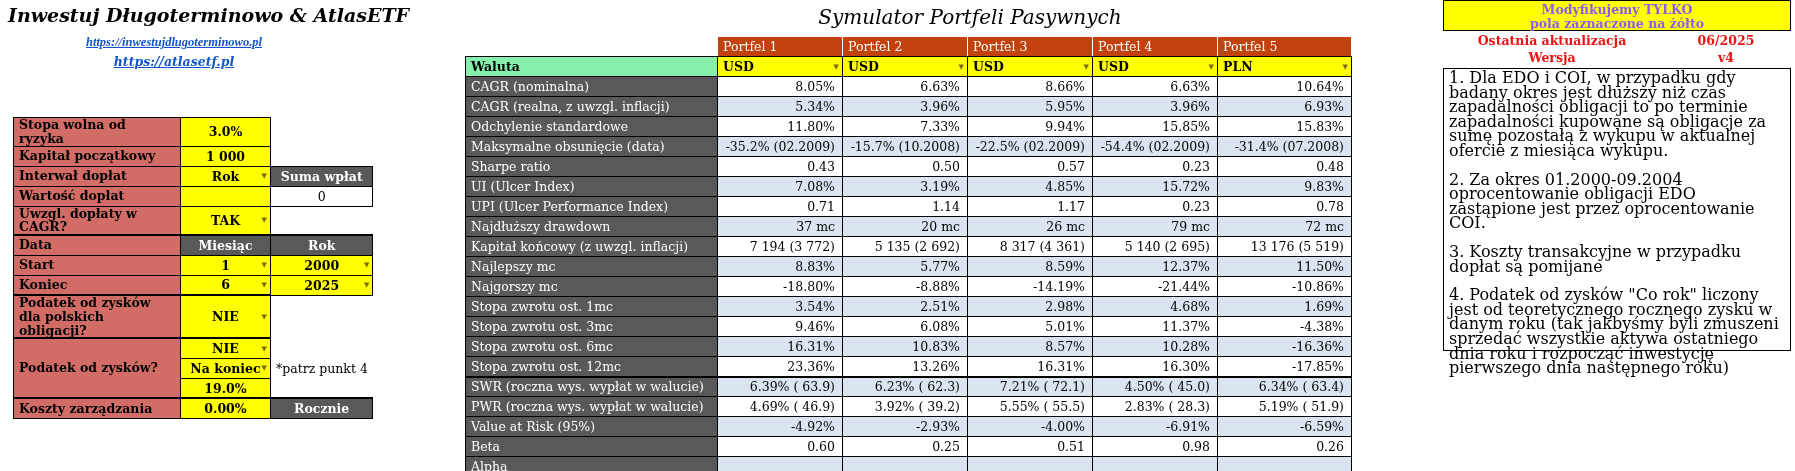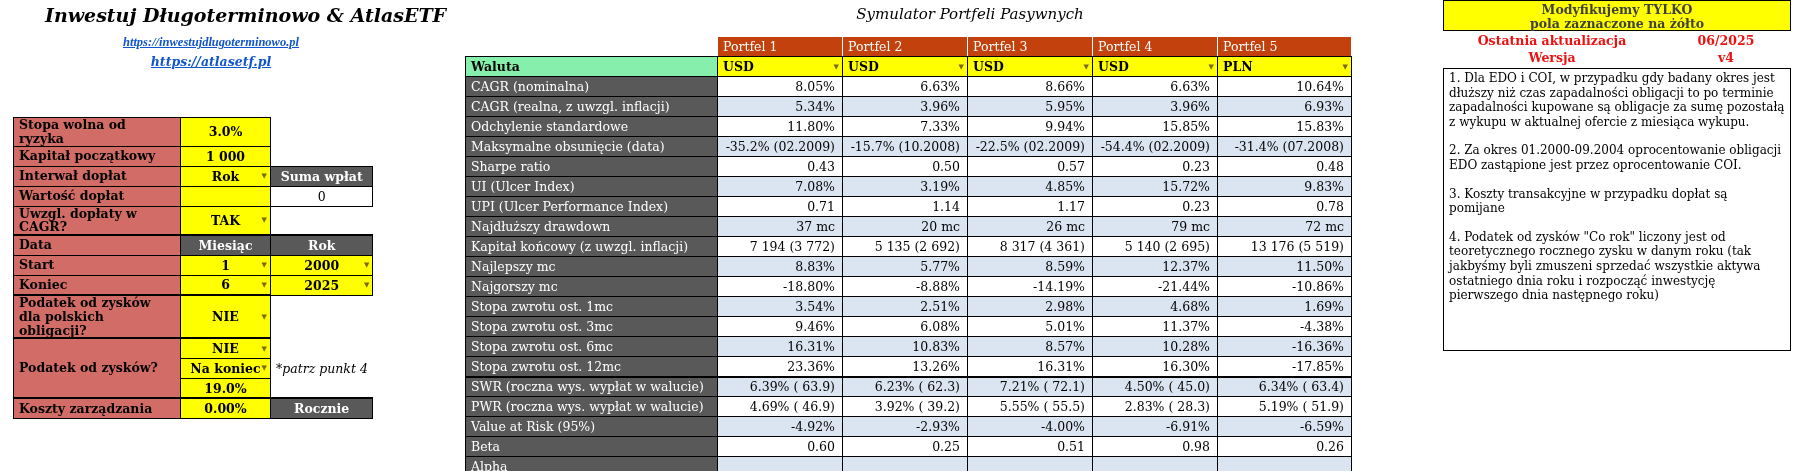--- a/index.html
+++ b/index.html
@@ -3,68 +3,68 @@
 <meta charset="utf-8">
 <style>
   * { box-sizing: border-box; }
   html,body { margin:0; padding:0; }
   body {
     width:1795px; height:471px; position:relative; overflow:hidden;
     background:#ffffff; font-family:"DejaVu Serif", serif; color:#000;
   }
 
   
-  .left-head { position:absolute; left:8px; top:4px; width:332px; text-align:center;margin-left:37px; }
+  .left-head { position:absolute; left:8px; top:4px; width:332px; text-align:center; }
   .lh-title { font-size:19px; font-style:italic; font-weight:bold; white-space:nowrap; }
   .lh-link  { display:block; color:#1155cc; font-size:12.5px; font-style:italic; font-weight:bold;
               text-decoration:underline; margin-top:4px; cursor:pointer; }
   .lh-link:first-of-type { margin-top:9px;font-family:Liberation Serif, serif; }
 
   
   .center-title { position:absolute; left:660px; top:5px; width:620px; text-align:center;
-                  font-size:15px; font-style:italic; }
+                  font-size:20px; font-style:italic; }
 
   
   table { border-collapse:collapse; table-layout:fixed; }
   .settings { position:absolute; left:13px; top:117px; font-size:12.5px; }
   .settings td { height:20px; padding:0 5px; position:relative; overflow:hidden; }
   .settings tr.h2 td { height:40px; }
   .lab   { background:#d16d66; border:1px solid #000; font-weight:bold; line-height:1.1; }
   .gray  { background:#595959; color:#fff; border:1px solid #000; text-align:center; font-weight:bold; }
   .yel   { background:#ffff00; border:1px solid #000; text-align:center; font-weight:bold; }
   .white-cell { background:#fff; border:1px solid #000; text-align:center; }
   .plain { border:none; background:transparent; }
-  .note-cell { border:none; font-style:italic; padding-left:8px; white-space:nowrap;text-align:right; }
+  .note-cell { border:none; padding-left:8px; white-space:nowrap;text-align:right; }
   .tline td { border-top-width:2px; }
   .arr { position:absolute; right:3px; top:50%; transform:translateY(-50%);
          font-size:7px; color:#7a6a10; font-family:"DejaVu Sans", sans-serif; }
 
   
   .main { position:absolute; left:465px; top:36px; font-size:12.5px; }
   .main th { background:#c2410c; color:#fff; font-weight:normal; text-align:left;
              padding:0 5px; height:20px; border:1px solid #fff; border-bottom:1px solid #000; }
   .main th.blank { background:#fff; border:none; }
   .main td { height:20px; padding:0 5px; position:relative; overflow:hidden; }
   .main td.rlabel { background:#595959; color:#fff; border:1px solid #000; white-space:nowrap; }
   .main td.red-label { background:#86efac; font-weight:bold; border:1px solid #000; }
   .main td.val { background:#fff; border:1px solid #000; text-align:right; padding-right:7px; }
   .main tr.shaded td.val { background:#dbe5f1; }
   .main tr.section td { border-top:2px solid #000; }
   .main td.ycell { background:#ffff00; border:1px solid #000; font-weight:bold; text-align:left; }
 
   
   .right-panel { position:absolute; left:1443px; top:0; width:348px; }
   .notice { background:#ffff00; border:1px solid #000; height:31px; text-align:center;
-            color:#404040; font-weight:bold; font-size:12.5px; line-height:14px; padding-top:2px; }
+            color:#8b5cf6; font-weight:bold; font-size:12.5px; line-height:14px; padding-top:2px; }
   .meta-row { display:flex; color:#ee1111; font-weight:bold; font-size:12.5px; height:16px;
               align-items:center; margin-top:1px;justify-content:space-between; }
   .meta-label { width:218px; text-align:center; }
   .meta-value { flex:1; text-align:center; }
   .notes { border:1px solid #000; margin-top:3px; padding:2px 4px 2px 5px;
-           font-size:12px; line-height:14.6px; height:283px; }
+           font-size:16px; line-height:14.6px; height:283px; }
   .notes p { margin:0 0 14px 0; }
   .notes p:last-child { margin-bottom:0; }
 </style>
 </head>
 <body>
 
 <div class="left-head">
   <div class="lh-title">Inwestuj Długoterminowo &amp; AtlasETF</div>
   <a class="lh-link">https://inwestujdlugoterminowo.pl</a>
   <a class="lh-link">https://atlasetf.pl</a>

